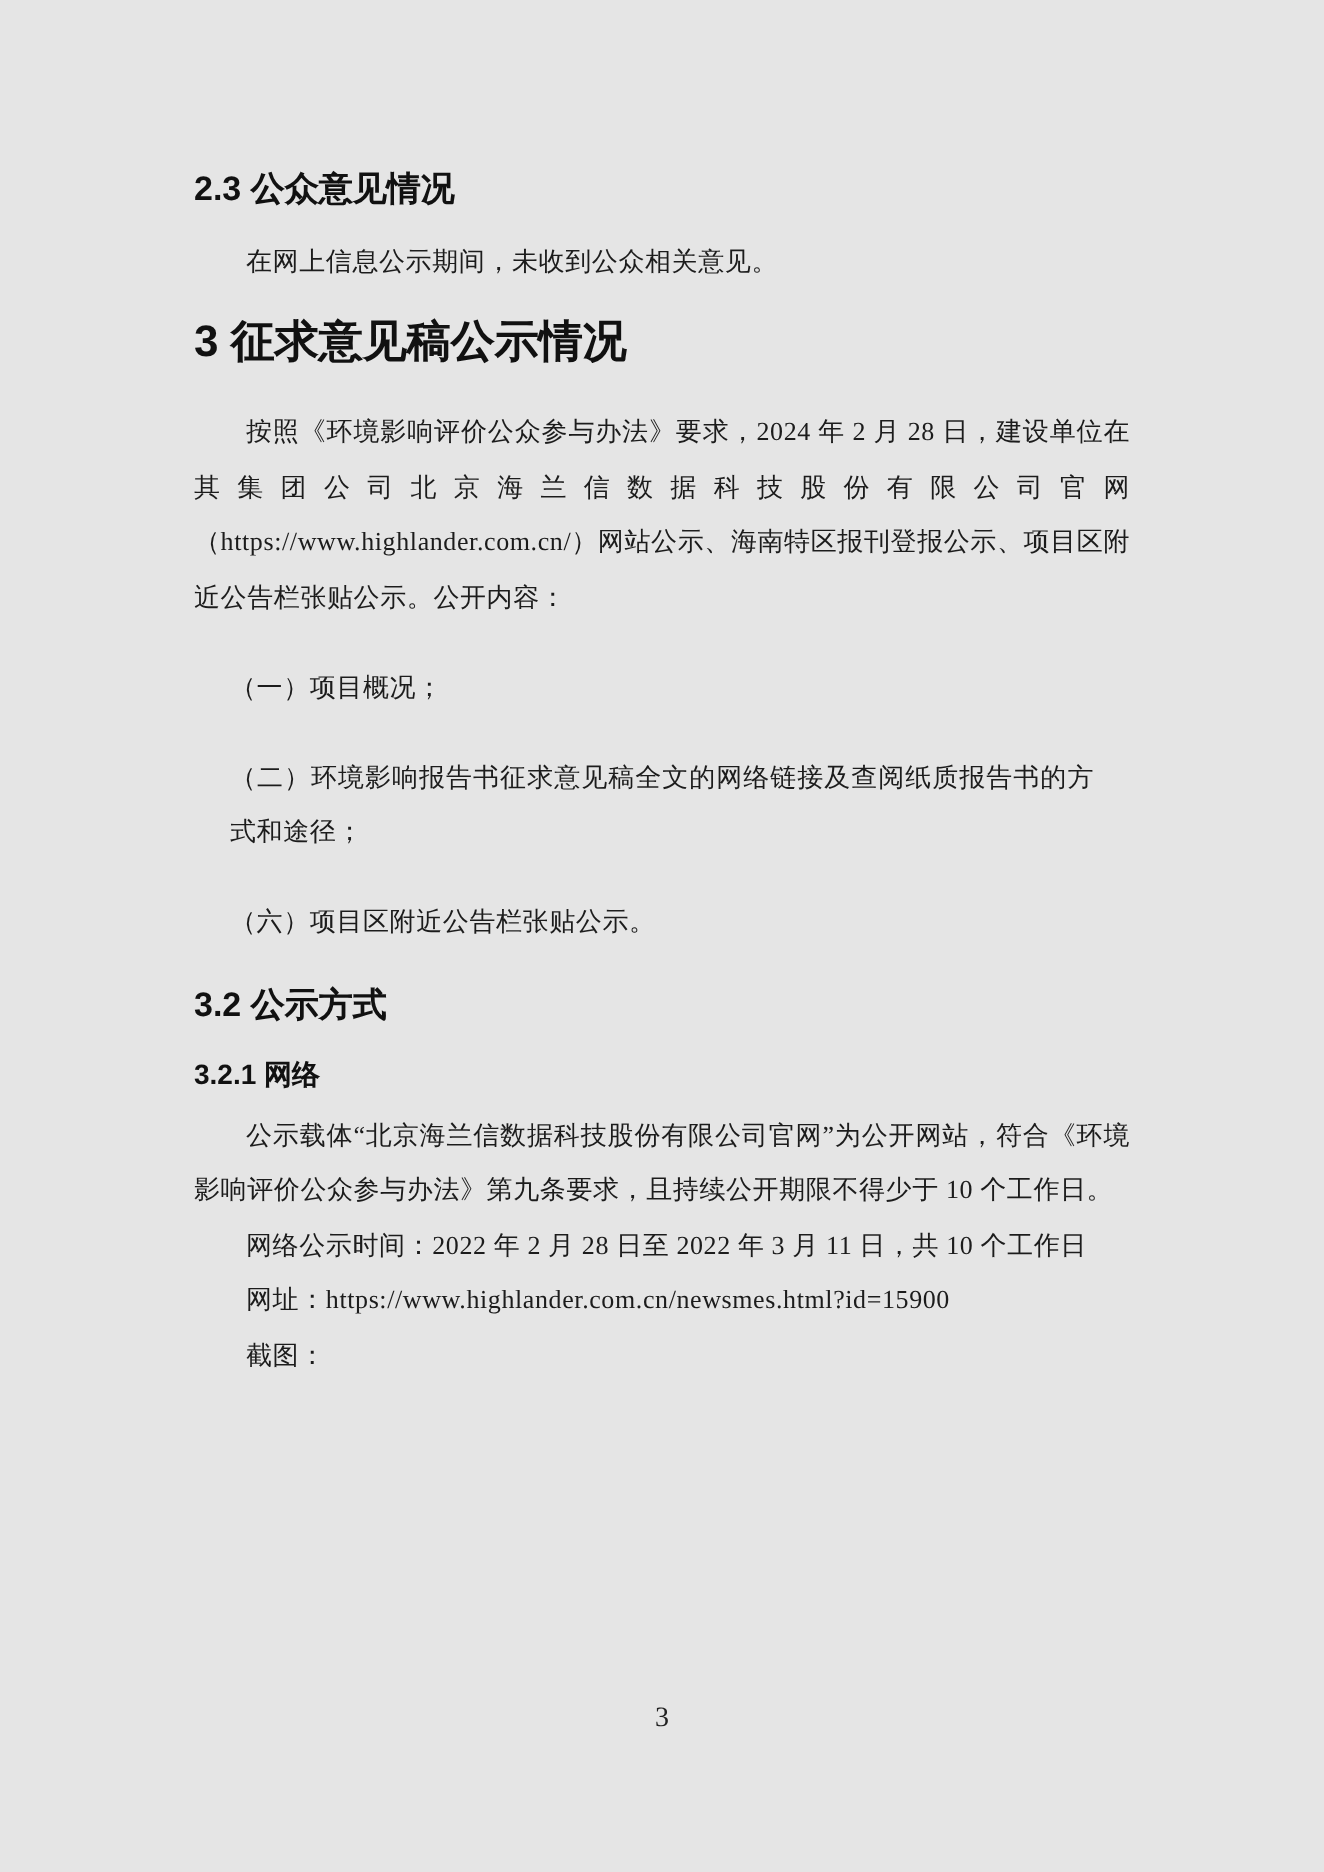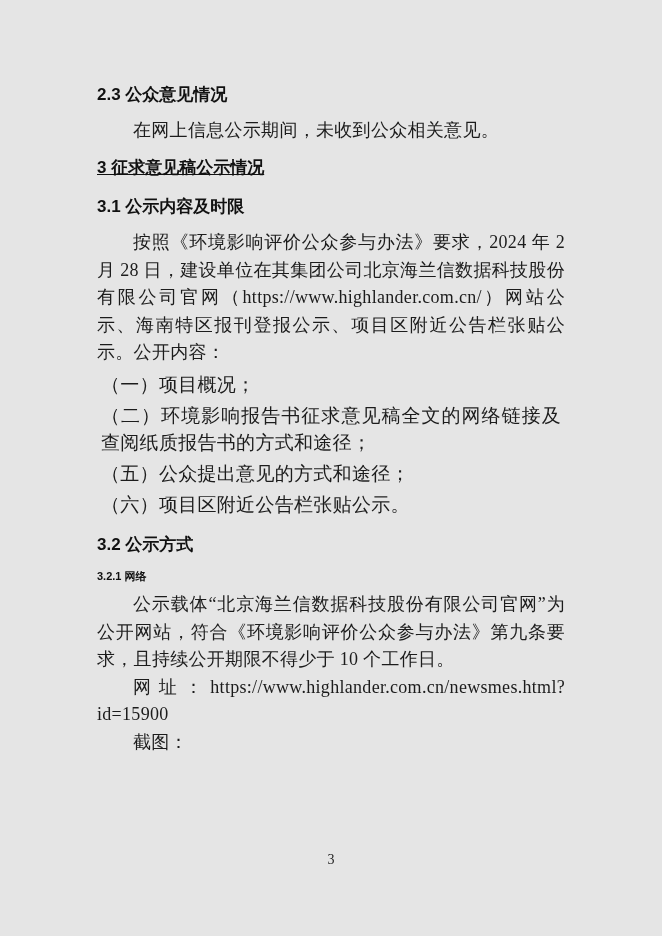--- a/index.html
+++ b/index.html
@@ -14,64 +14,63 @@
     margin: 0 auto;
     background: #e5e5e5;
     box-sizing: border-box;
     padding: 84px 97px 0 97px;
     overflow: hidden;
     color: #1c1c1c;
     font-family: "Liberation Serif", "DejaVu Serif", serif;
   }
   h1.chapter {
     font-family: "Liberation Sans", "DejaVu Sans", sans-serif;
-    font-size: 17px;
+    font-size: 22px;
     font-weight: bold;
     line-height: 1.25;
     margin: 12px 0 18px 0;
     color: #111;
-    text-decoration: underline;
   }
   h2.section {
     font-family: "Liberation Sans", "DejaVu Sans", sans-serif;
     font-size: 17px;
     font-weight: bold;
     line-height: 1.25;
     margin: 0 0 12px 0;
     color: #111;
   }
   h2.section.mt {
     margin-top: 16px;
   }
   h3.subsection {
     font-family: "Liberation Sans", "DejaVu Sans", sans-serif;
-    font-size: 11px;
+    font-size: 14px;
     font-weight: bold;
     line-height: 1.3;
     margin: 14px 0 8px 0;
     color: #111;
   }
   p.body {
-    font-size: 18px;
+    font-size: 13px;
     line-height: 27.5px;
     margin: 0;
     text-align: justify;
     text-justify: inter-ideograph;
     letter-spacing: 0.3px;
   }
   p.body.indent {
     text-indent: 2em;
   }
   p.body.gap-after {
     margin-bottom: 6px;
   }
   p.item {
-    font-size: 19px;
+    font-size: 13px;
     line-height: 27px;
-    margin: 4px;
+    margin: 18px;
     text-align: justify;
     text-justify: inter-ideograph;
     letter-spacing: 0.3px;
   }
   .page-number {
     position: absolute;
     left: 0;
     right: 0;
     top: 852px;
     text-align: center;
@@ -83,35 +82,34 @@
 <body>
 
 <div class="page">
 
   <h2 class="section">2.3 公众意见情况</h2>
 
   <p class="body indent gap-after">在网上信息公示期间，未收到公众相关意见。</p>
 
   <h1 class="chapter">3 征求意见稿公示情况</h1>
 
-  <h2 class="section">3.1 公示内容及时限</h2>
 
   <p class="body indent">按照《环境影响评价公众参与办法》要求，2024 年 2 月 28 日，建设单位在其集团公司北京海兰信数据科技股份有限公司官网（https://www.highlander.com.cn/）网站公示、海南特区报刊登报公示、项目区附近公告栏张贴公示。公开内容：</p>
 
   <p class="item">（一）项目概况；</p>
   <p class="item">（二）环境影响报告书征求意见稿全文的网络链接及查阅纸质报告书的方式和途径；</p>
-  <p class="item">（五）公众提出意见的方式和途径；</p>
   <p class="item">（六）项目区附近公告栏张贴公示。</p>
 
   <h2 class="section mt">3.2 公示方式</h2>
 
   <h3 class="subsection">3.2.1 网络</h3>
 
   <p class="body indent">公示载体“北京海兰信数据科技股份有限公司官网”为公开网站，符合《环境影响评价公众参与办法》第九条要求，且持续公开期限不得少于 10 个工作日。</p>
 
+  <p class="body indent">网络公示时间：2022 年 2 月 28 日至 2022 年 3 月 11 日，共 10 个工作日</p>
 
   <p class="body indent">网址：https://www.highlander.com.cn/newsmes.html?id=15900</p>
 
   <p class="body indent">截图：</p>
 
   <div class="page-number">3</div>
 
 </div>
 
 </body></html>

